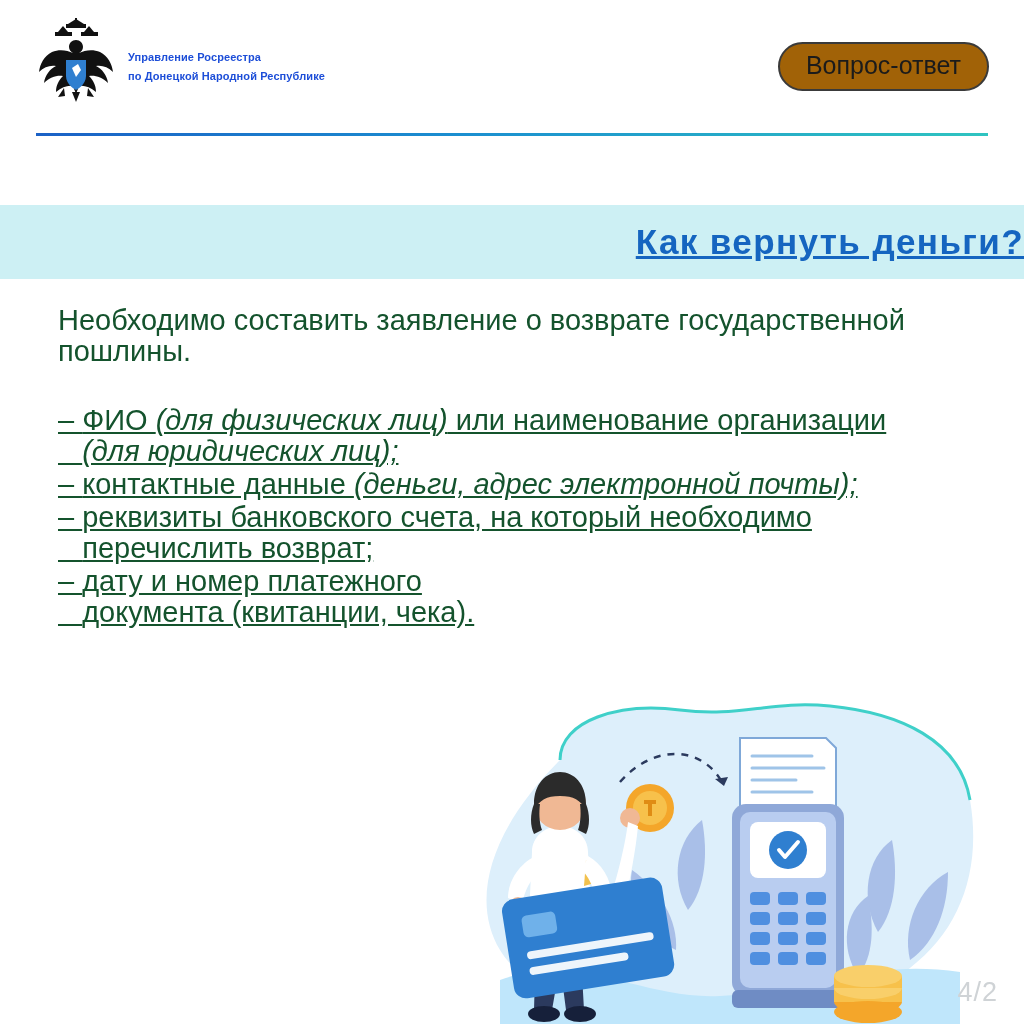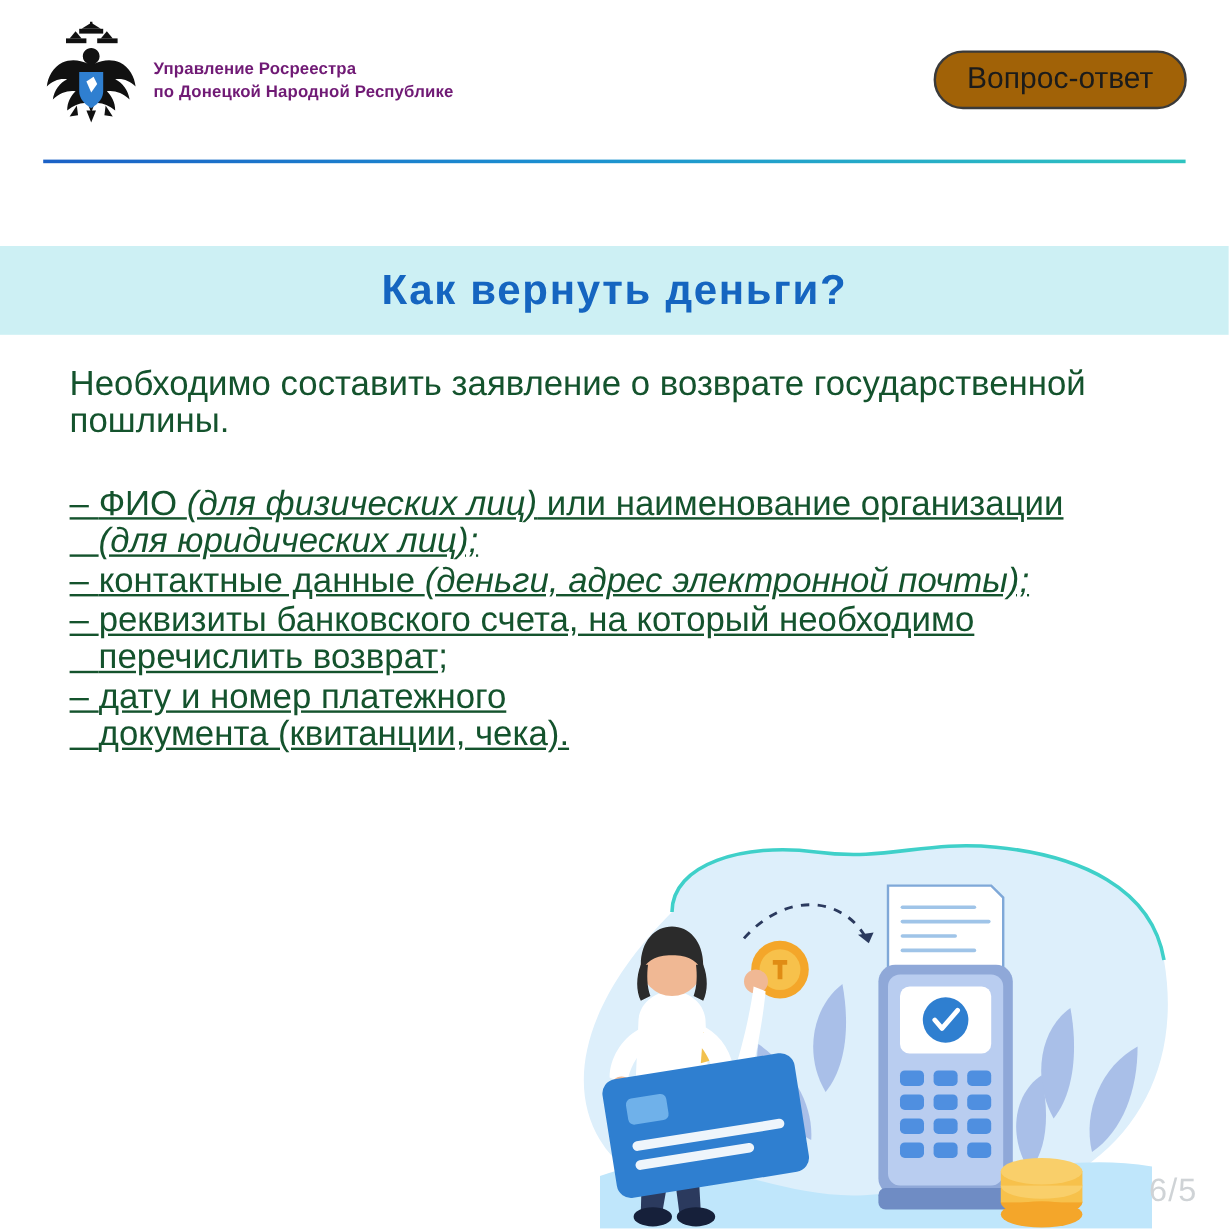--- a/index.html
+++ b/index.html
@@ -27,22 +27,22 @@
     position: absolute;
     left: 28px;
     top: 18px;
     width: 96px;
     height: 96px;
   }
   .org-title {
     position: absolute;
     left: 128px;
     top: 48px;
-    color: #701a75;
-    font-size: 14px;
+    color: #1d4ed8;
+    font-size: 11px;
     font-weight: bold;
     line-height: 19px;
     letter-spacing: 0.1px;
   }
   .org-title span { display: block; white-space: nowrap; }
 
   .qa-badge {
     position: absolute;
     right: 35px;
     top: 42px;
@@ -69,26 +69,27 @@
   .title-band {
     position: absolute;
     left: 0;
     top: 205px;
     width: 1024px;
     height: 74px;
     background: #cdf0f4;
   }
   .title-band h1 {
     margin: 0;
-    text-align: center;
+    text-align: right;
     line-height: 74px;
     font-size: 35px;
     font-weight: bold;
     color: #1565c0;
     letter-spacing: 1.4px;
+    text-decoration: underline;
   }
 
   
   .content {
     position: absolute;
     left: 58px;
     top: 305px;
     width: 900px;
     color: #14532d;
     font-size: 29px;
@@ -287,13 +288,13 @@
       <rect x="66" y="186" width="162" height="100" rx="12" fill="#2f7fd0"></rect>
       <rect x="84" y="204" width="34" height="22" rx="5" fill="#6fb1ea"></rect>
       <g fill="#ffffff" opacity="0.92">
         <rect x="84" y="240" width="128" height="8" rx="4"></rect>
         <rect x="84" y="256" width="100" height="8" rx="4"></rect>
       </g>
     </g>
   </svg>
 </div>
 
-<div class="page-num">6/5</div>
+<div class="page-num">4/2</div>
 
 </body></html>

